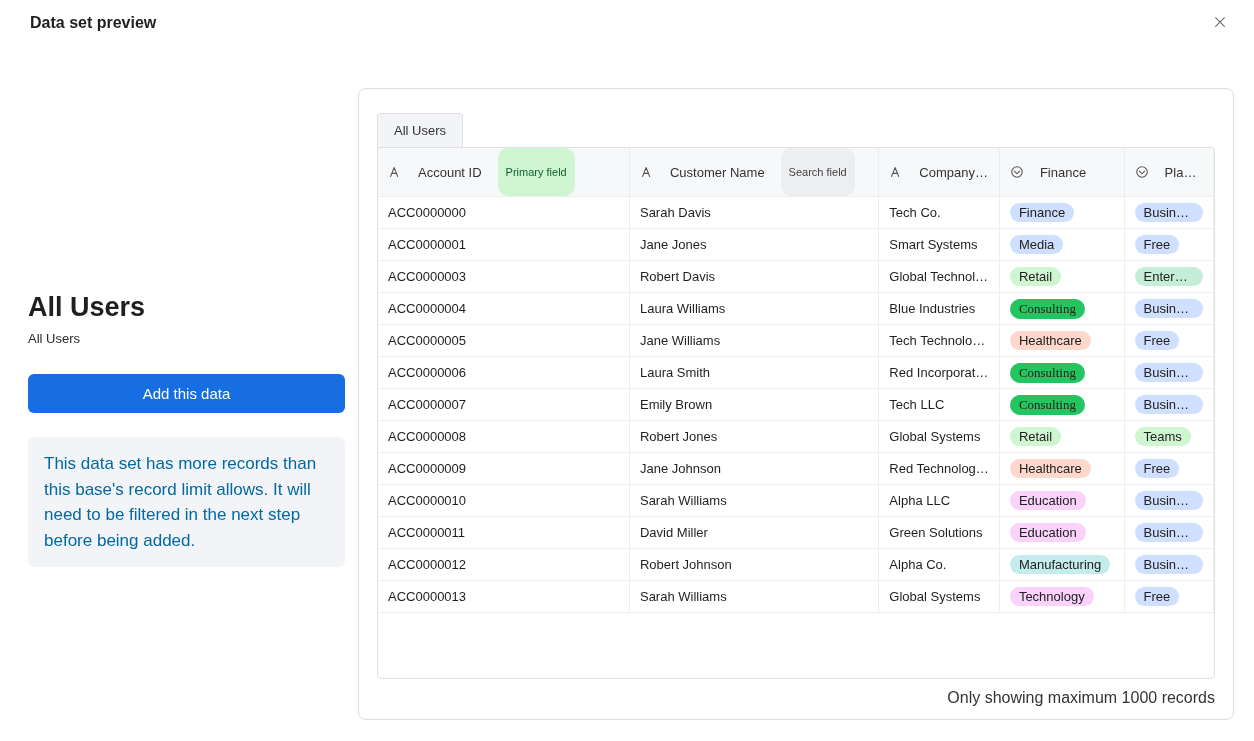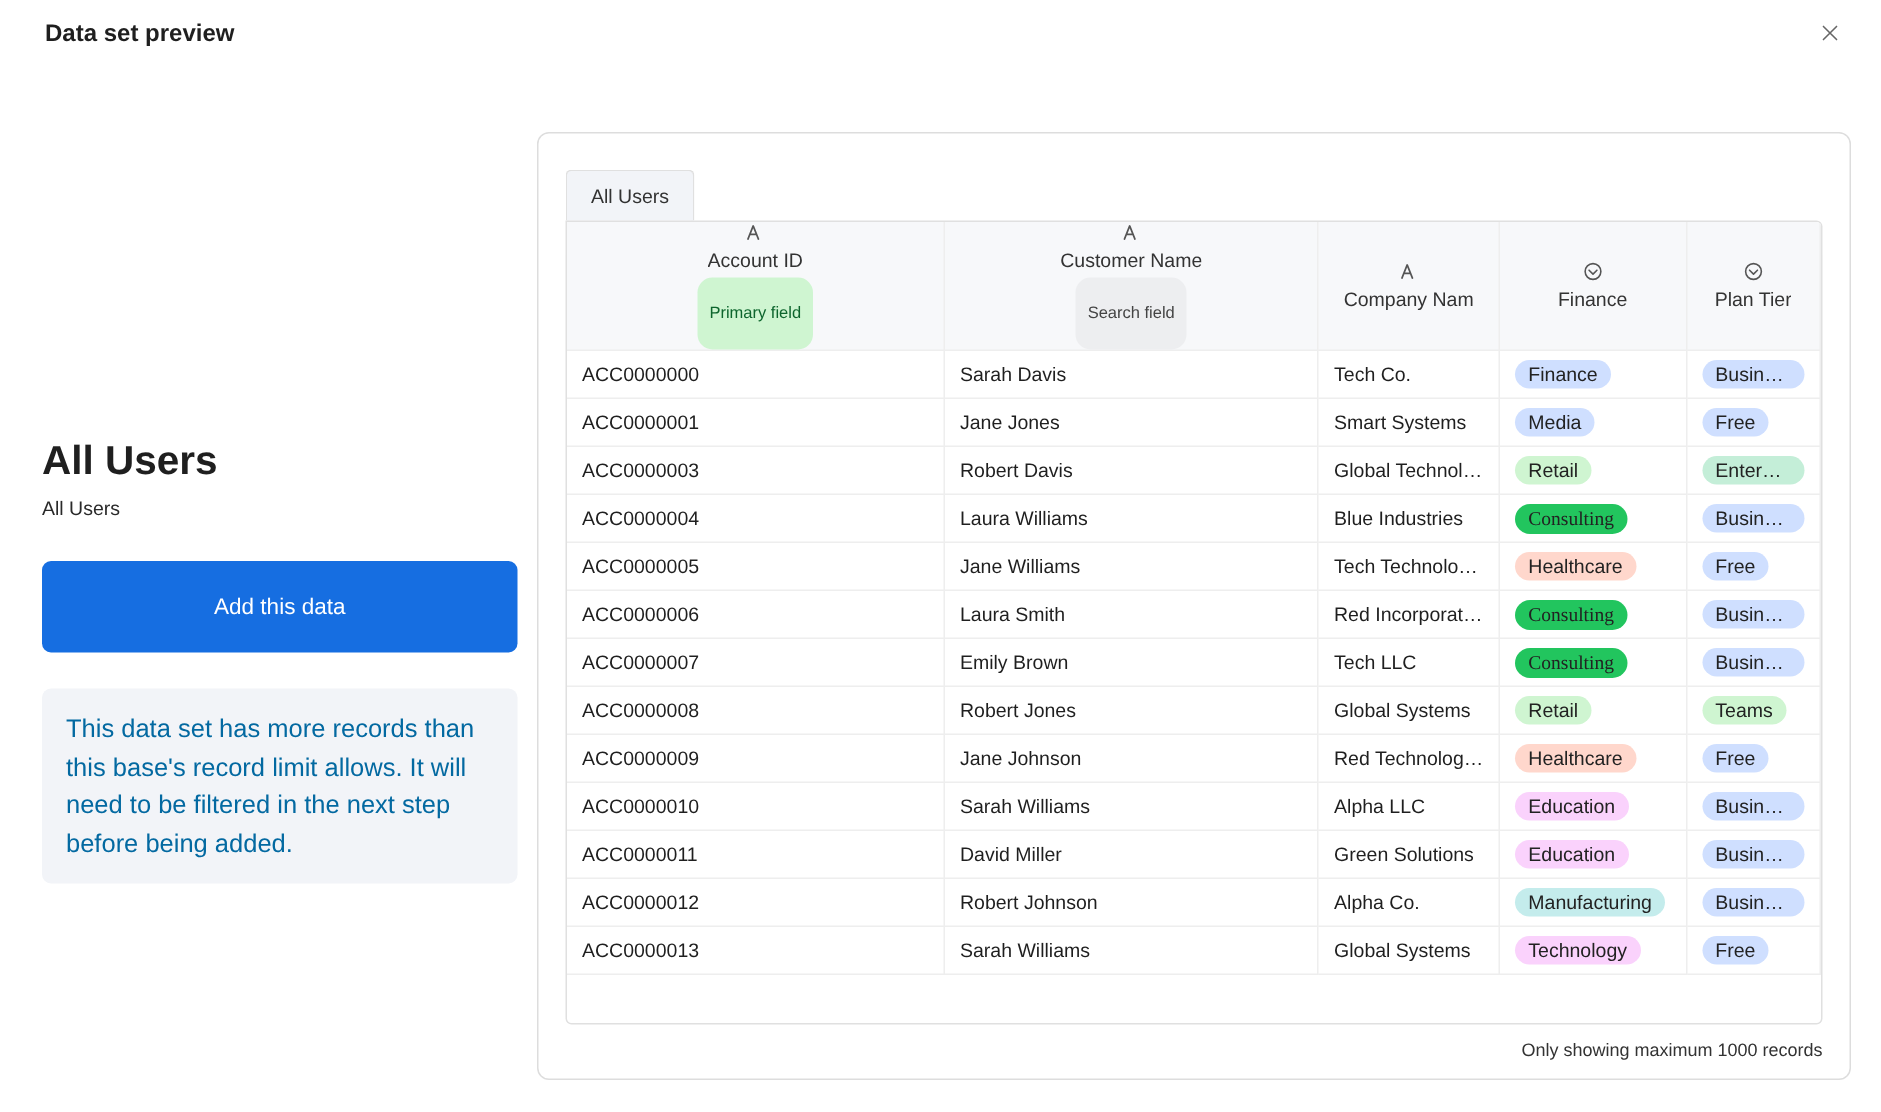--- a/index.html
+++ b/index.html
@@ -11,21 +11,21 @@
 .container { display:flex; flex-direction:column; height:100%; }
 .header { padding:12px 24px 6px 30px; display:flex; justify-content:space-between; align-items:flex-end; }
 .header h1 { font-size:16px; font-weight:600; }
 .close-btn { width:20px; height:20px; cursor:pointer; color:#666; display:flex; align-items:center; justify-content:center; }
 .body { flex:1; display:flex; overflow:hidden; padding:0 20px 20px 28px; }
 .sidebar { width:330px; padding-right:30px; display:flex; flex-direction:column; justify-content:flex-start; padding-top:254px; }
 .sidebar h2 { font-size:27px; font-weight:650; margin-bottom:8px; }
 .sidebar .subtitle { font-size:13px; color:#2a2a2a; margin-bottom:28px; }
 .add-btn {
   background:#166ee1; color:#fff; border:none; border-radius:6px;
-  padding:22px 12px; font-size:15px; font-weight:500; cursor:pointer; width:317px;
+  padding:11px 12px; font-size:15px; font-weight:500; cursor:pointer; width:317px;
 }
 .info-box {
   margin-top:24px; background:#f2f4f8; border-radius:6px;
   padding:14px 16px; font-size:17px; color:#0369a1; line-height:1.5; width:317px;
 }
 .main { flex:1; padding-top:50px; }
 .card { border:1px solid #ddd; border-radius:8px; padding:24px 18px 12px 18px; display:flex; flex-direction:column; height:632px; background:#fff; }
 .tabs { display:flex; }
 .tab {
   background:#f2f4f8; border:1px solid #e0e0e0; border-bottom:none;
@@ -41,41 +41,41 @@
 .table-scroll { flex:1; overflow:auto; }
 table { border-collapse:collapse; width:100%; table-layout:fixed; }
 th, td { text-align:left; border-bottom:1px solid #eee; border-right:1px solid #eee; }
 th { background:#f7f8fa; font-weight:400; color:#333; height:38px; padding:0 10px; font-size:13px; }
 td { height:32px; padding:0 10px; font-size:13px; color:#1f1f1f; overflow:hidden; text-overflow:ellipsis; white-space:nowrap; }
 .col-account { width:242px; }
 .col-customer { width:240px; }
 .col-company { width:116px; }
 .col-industry { width:120px; }
 .col-plan { width:86px; }
-.th-inner { display:flex; align-items:center; gap:4px;flex-direction:column; }
+.th-inner { display:flex; align-items:center; gap:16px; }
 .th-icon { width:14px; height:14px; flex:0 0 14px; color:#555; }
 .th-label { white-space:nowrap; overflow:hidden; text-overflow:ellipsis; }
 .badge {
   display:inline-block; padding:18px 8px; border-radius:10px; font-size:11px;
   white-space:nowrap;
 }
 .badge-primary { background:#cff5d1; color:#0d652d; }
 .badge-search  { background:#edeef0; color:#444; }
 .pill {
   display:inline-block; padding:2px 9px; border-radius:10px; font-size:13px; color:#222;
   white-space:nowrap; overflow:hidden; text-overflow:ellipsis; max-width:100%; vertical-align:middle;
 }
 .pill-blue   { background:#cfdfff; }
 .pill-teal   { background:#c4ecec; }
 .pill-green  { background:#cff5d1; }
 .pill-yellow { background:#22c55e;font-family:Liberation Serif, serif; }
 .pill-salmon { background:#ffd7cc; }
 .pill-pink   { background:#fad2fc; }
 .pill-mint   { background:#c4eed8; }
-.footer-note { text-align:right; font-size:12px; color:#333; padding-top:10px; }
+.footer-note { text-align:right; font-size:16px; color:#333; padding-top:10px; }
 </style>
 </head>
 <body>
 
 <div class="container">
   <div class="header">
     <h1>Data set preview</h1>
     <div class="close-btn">
       <svg viewBox="0 0 16 16" width="14" height="14">
           <path d="M3 3 L13 13 M13 3 L3 13" stroke="currentColor" stroke-width="1.2" fill="none" stroke-linecap="round"></path>

